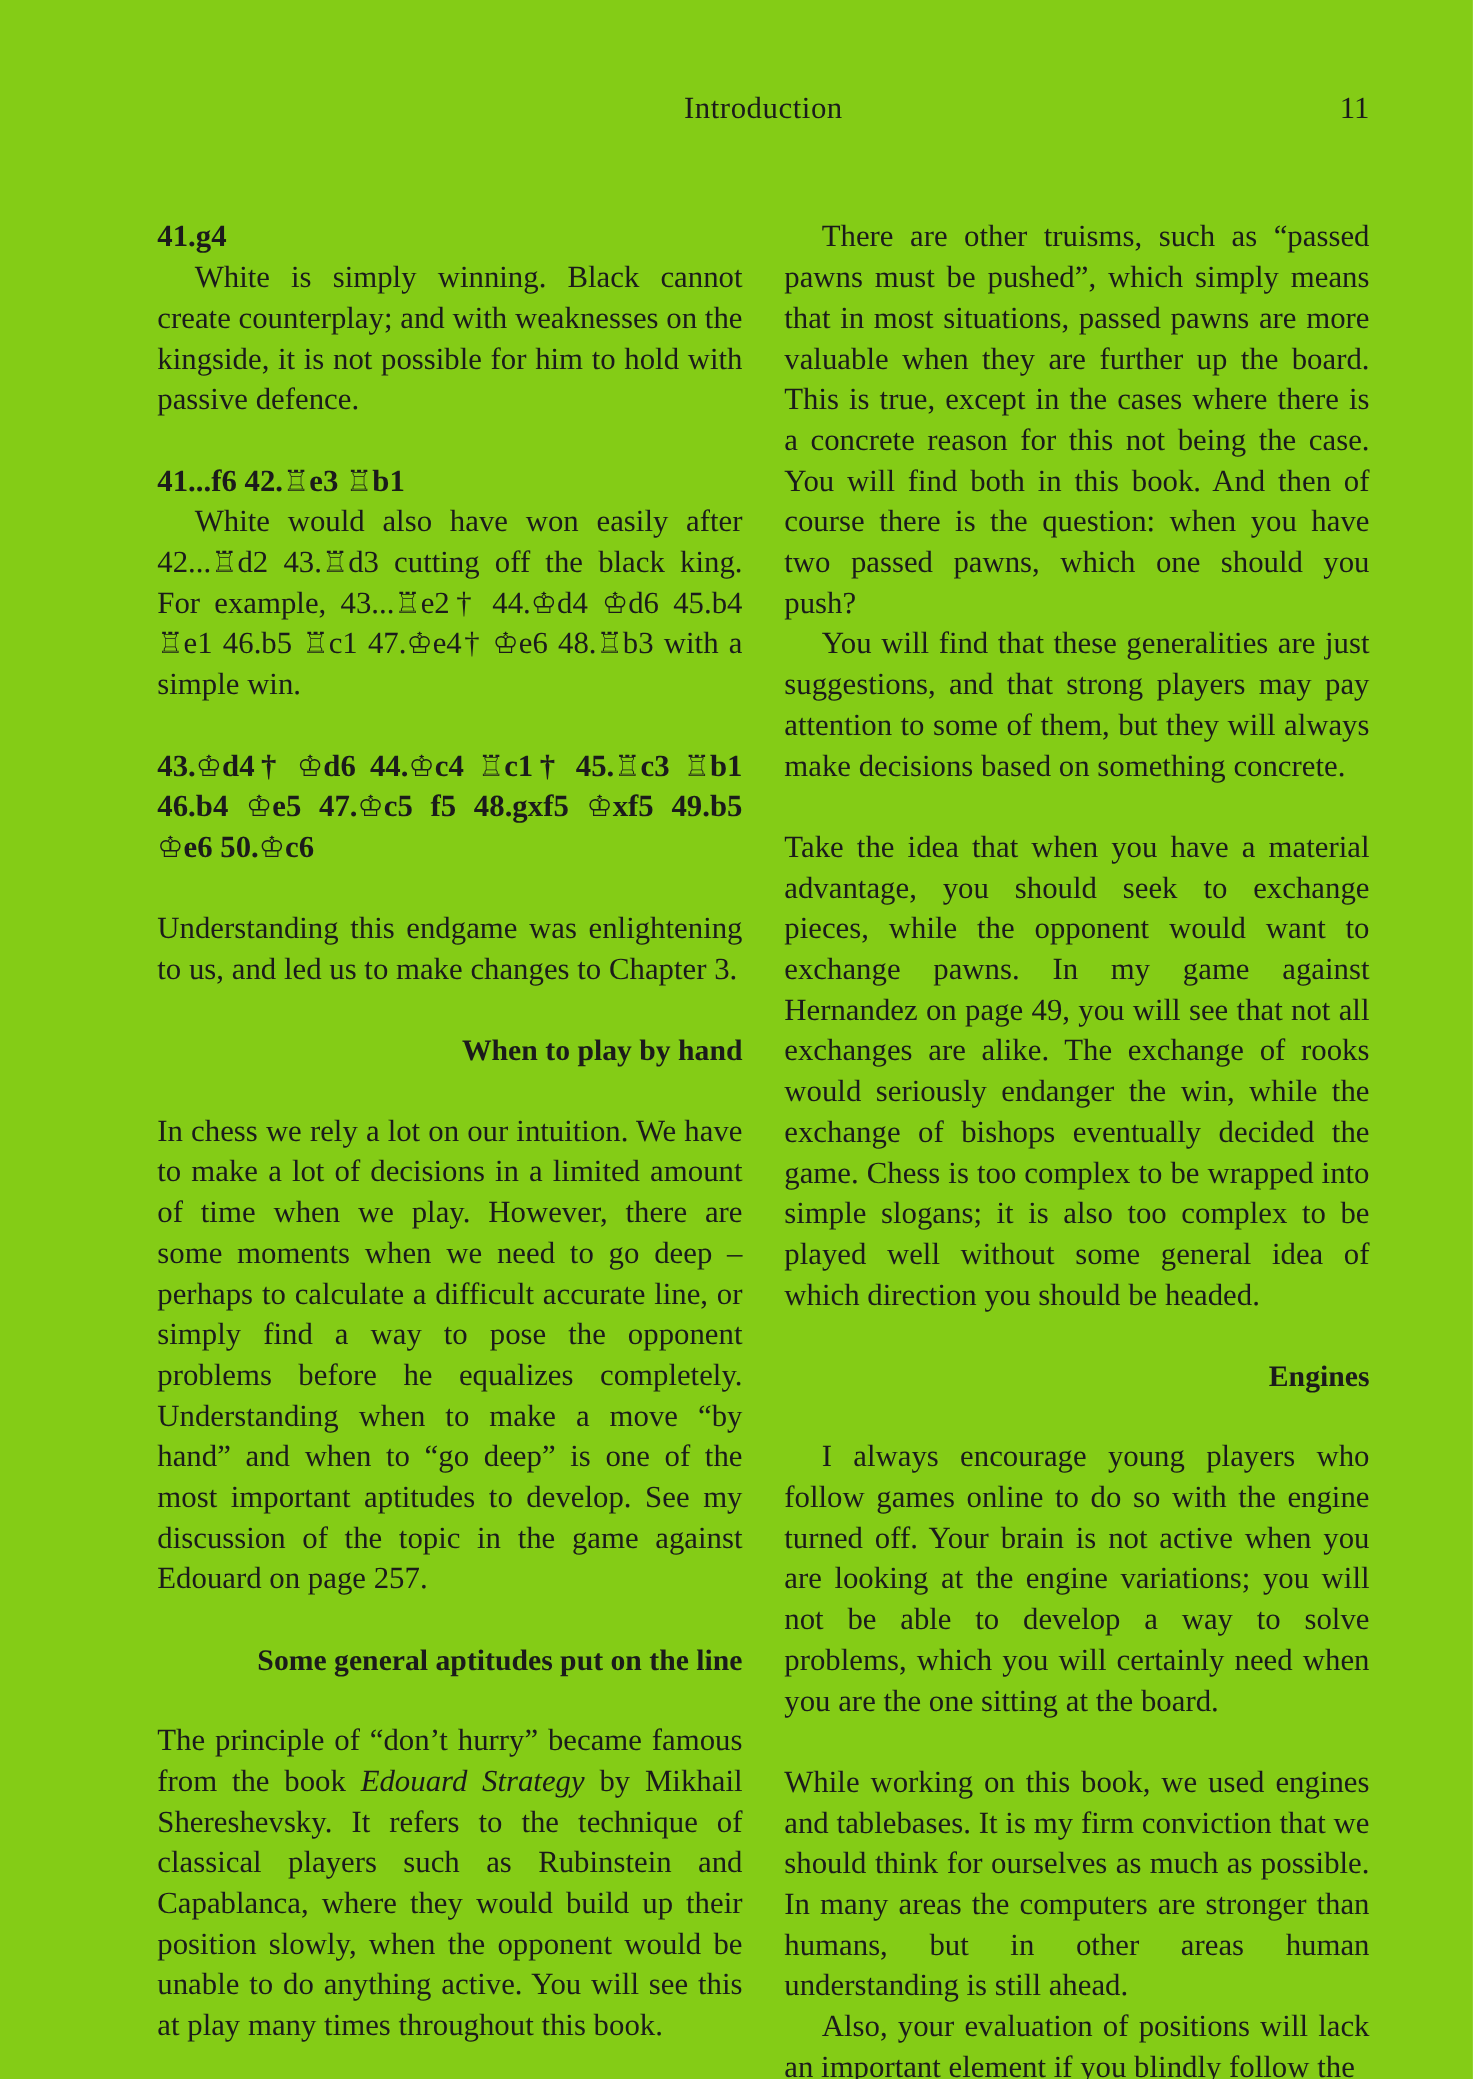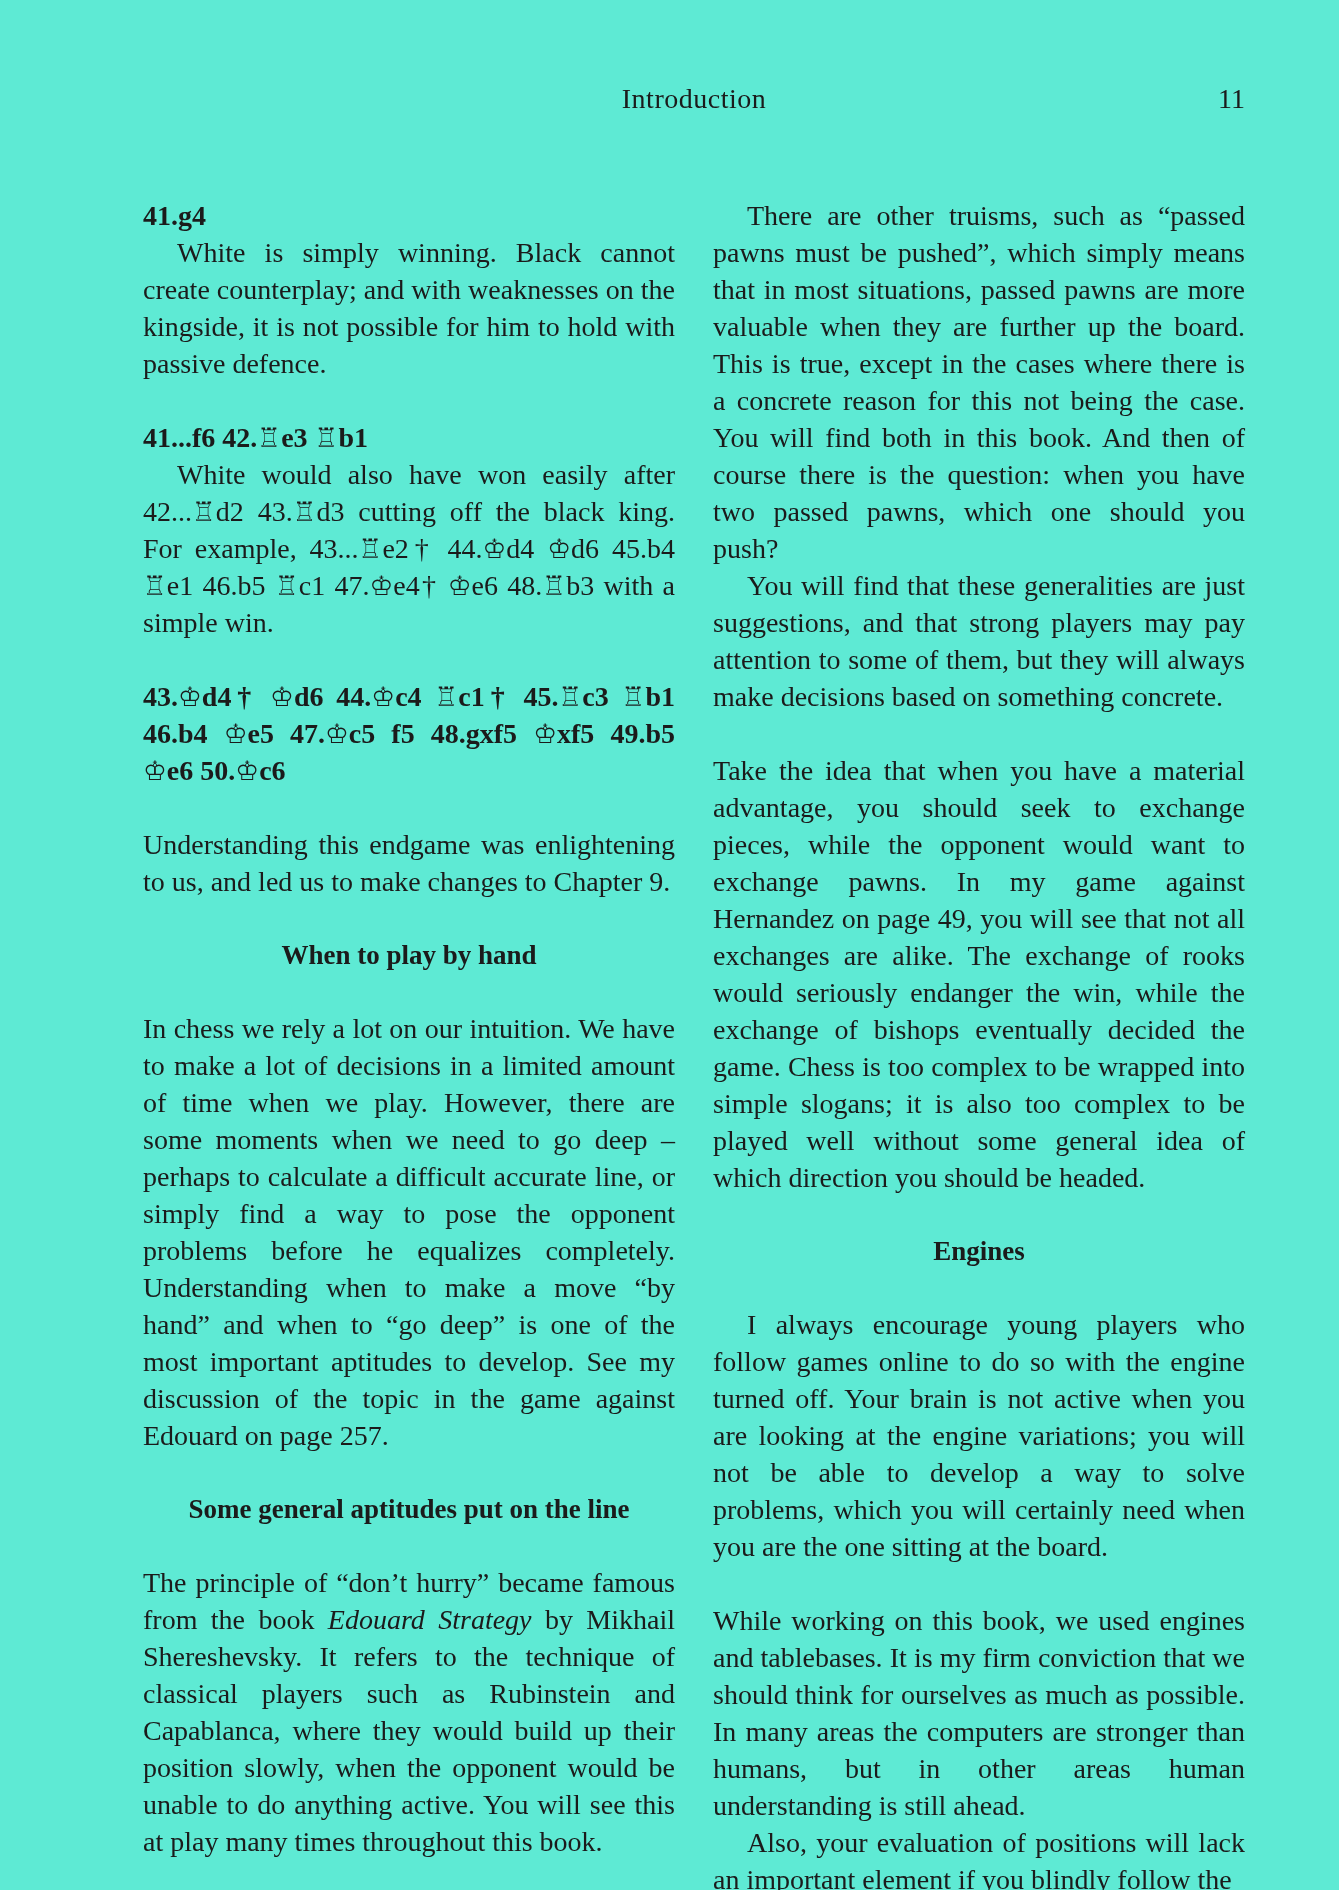--- a/index.html
+++ b/index.html
@@ -1,20 +1,20 @@
 <!DOCTYPE html>
 <html><head>
 <meta charset="utf-8">
 <style>
   html, body { margin: 0; padding: 0; background: #ffffff; }
   .page {
     position: relative;
     width: 1339px;
     height: 1890px;
-    background: #5eead4;
+    background: #84cc16;
     color: #1b1b1b;
     font-family: "Liberation Serif", "DejaVu Serif", serif;
     overflow: hidden;
   }
   .running-head {
     position: absolute;
     top: 80px;
     left: 143px;
     width: 1102px;
     font-size: 28px;
@@ -52,21 +52,21 @@
   .move-block {
     margin-top: 37px;
     font-weight: 700;
   }
   .move-line { text-align: justify; }
   .section-heading {
     margin: 37px 0 37px 0;
     font-size: 27px;
     line-height: 36px;
     font-weight: 700;
-    text-align: center;
+    text-align: right;
   }
   .fig {
     font-family: "DejaVu Sans", sans-serif;
     font-weight: 400;
     font-size: 0.95em;
   }
   em { font-style: italic; }
 </style>
 </head>
 <body>
@@ -82,21 +82,21 @@
           <div class="move-line">41.g4</div>
         </div>
         <p class="para indent">White is simply winning. Black cannot create counterplay; and with weaknesses on the kingside, it is not possible for him to hold with passive defence.</p>
         <div class="move-block">
           <div class="move-line">41...f6 42.<span class="fig">♖</span>e3 <span class="fig">♖</span>b1</div>
         </div>
         <p class="para indent">White would also have won easily after 42...<span class="fig">♖</span>d2 43.<span class="fig">♖</span>d3 cutting off the black king. For example, 43...<span class="fig">♖</span>e2† 44.<span class="fig">♔</span>d4 <span class="fig">♔</span>d6 45.b4 <span class="fig">♖</span>e1 46.b5 <span class="fig">♖</span>c1 47.<span class="fig">♔</span>e4† <span class="fig">♔</span>e6 48.<span class="fig">♖</span>b3 with a simple win.</p>
         <div class="move-block">
           <div class="move-line">43.<span class="fig">♔</span>d4† <span class="fig">♔</span>d6 44.<span class="fig">♔</span>c4 <span class="fig">♖</span>c1† 45.<span class="fig">♖</span>c3 <span class="fig">♖</span>b1 46.b4 <span class="fig">♔</span>e5 47.<span class="fig">♔</span>c5 f5 48.gxf5 <span class="fig">♔</span>xf5 49.b5 <span class="fig">♔</span>e6 50.<span class="fig">♔</span>c6</div>
         </div>
-        <p class="para no-indent">Understanding this endgame was enlightening to us, and led us to make changes to Chapter 9.</p>
+        <p class="para no-indent">Understanding this endgame was enlightening to us, and led us to make changes to Chapter 3.</p>
         <h2 class="section-heading">When to play by hand</h2>
         <p class="para no-indent">In chess we rely a lot on our intuition. We have to make a lot of decisions in a limited amount of time when we play. However, there are some moments when we need to go deep – perhaps to calculate a difficult accurate line, or simply find a way to pose the opponent problems before he equalizes completely. Understanding when to make a move “by hand” and when to “go deep” is one of the most important aptitudes to develop. See my discussion of the topic in the game against Edouard on page 257.</p>
         <h2 class="section-heading">Some general aptitudes put on the line</h2>
         <p class="para no-indent">The principle of “don’t hurry” became famous from the book <em>Edouard Strategy</em> by Mikhail Shereshevsky. It refers to the technique of classical players such as Rubinstein and Capablanca, where they would build up their position slowly, when the opponent would be unable to do anything active. You will see this at play many times throughout this book.</p>
       </section>
     <section class="column">
         <p class="para indent">There are other truisms, such as “passed pawns must be pushed”, which simply means that in most situations, passed pawns are more valuable when they are further up the board. This is true, except in the cases where there is a concrete reason for this not being the case. You will find both in this book. And then of course there is the question: when you have two passed pawns, which one should you push?</p>
         <p class="para indent">You will find that these generalities are just suggestions, and that strong players may pay attention to some of them, but they will always make decisions based on something concrete.</p>
         <p class="para no-indent">Take the idea that when you have a material advantage, you should seek to exchange pieces, while the opponent would want to exchange pawns. In my game against Hernandez on page 49, you will see that not all exchanges are alike. The exchange of rooks would seriously endanger the win, while the exchange of bishops eventually decided the game. Chess is too complex to be wrapped into simple slogans; it is also too complex to be played well without some general idea of which direction you should be headed.</p>
         <h2 class="section-heading">Engines</h2>

